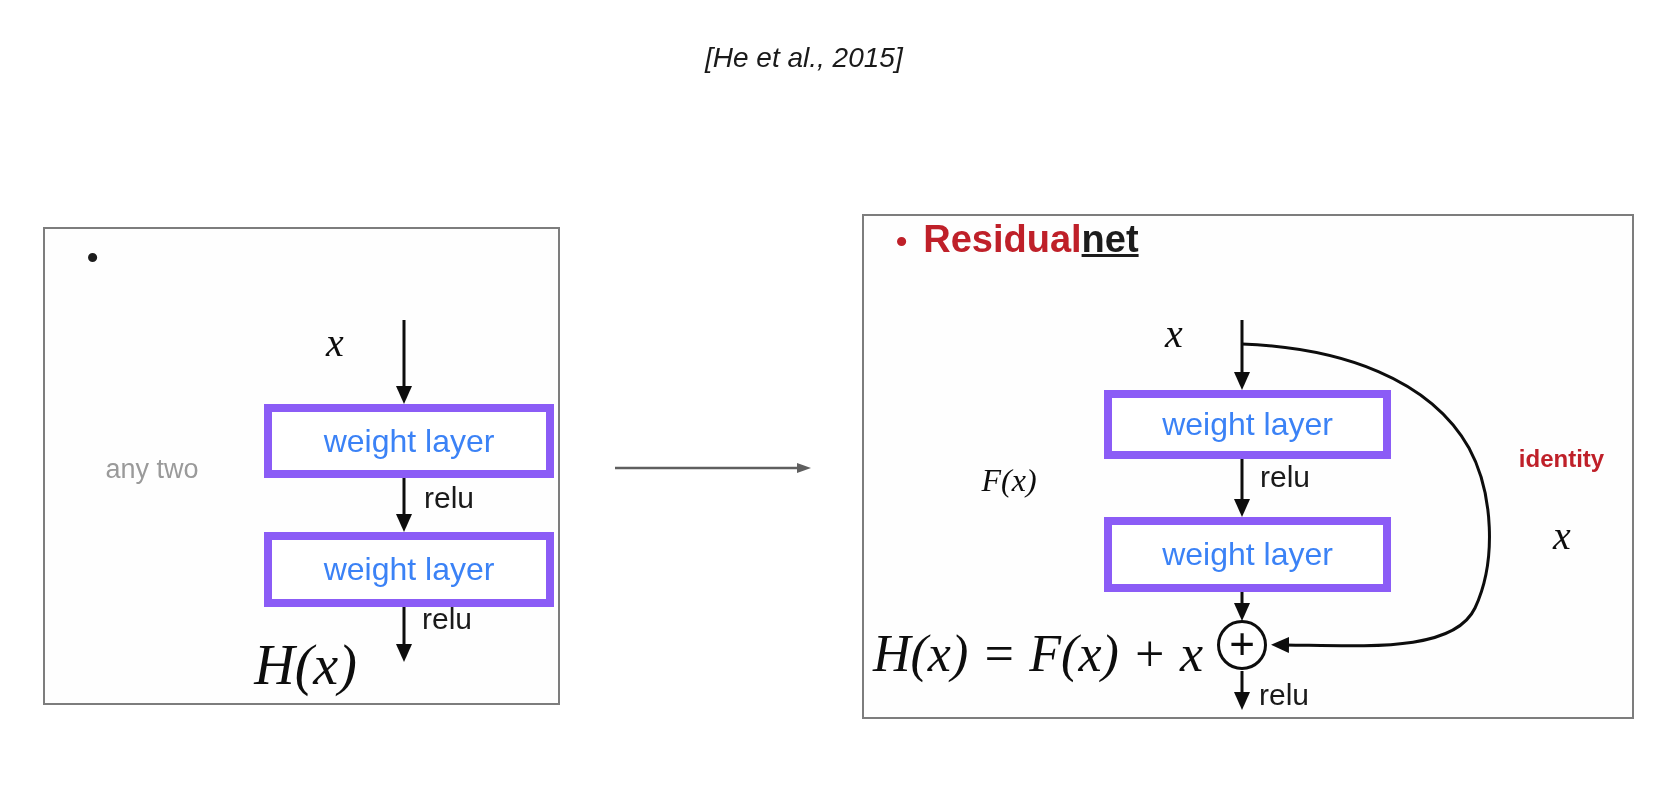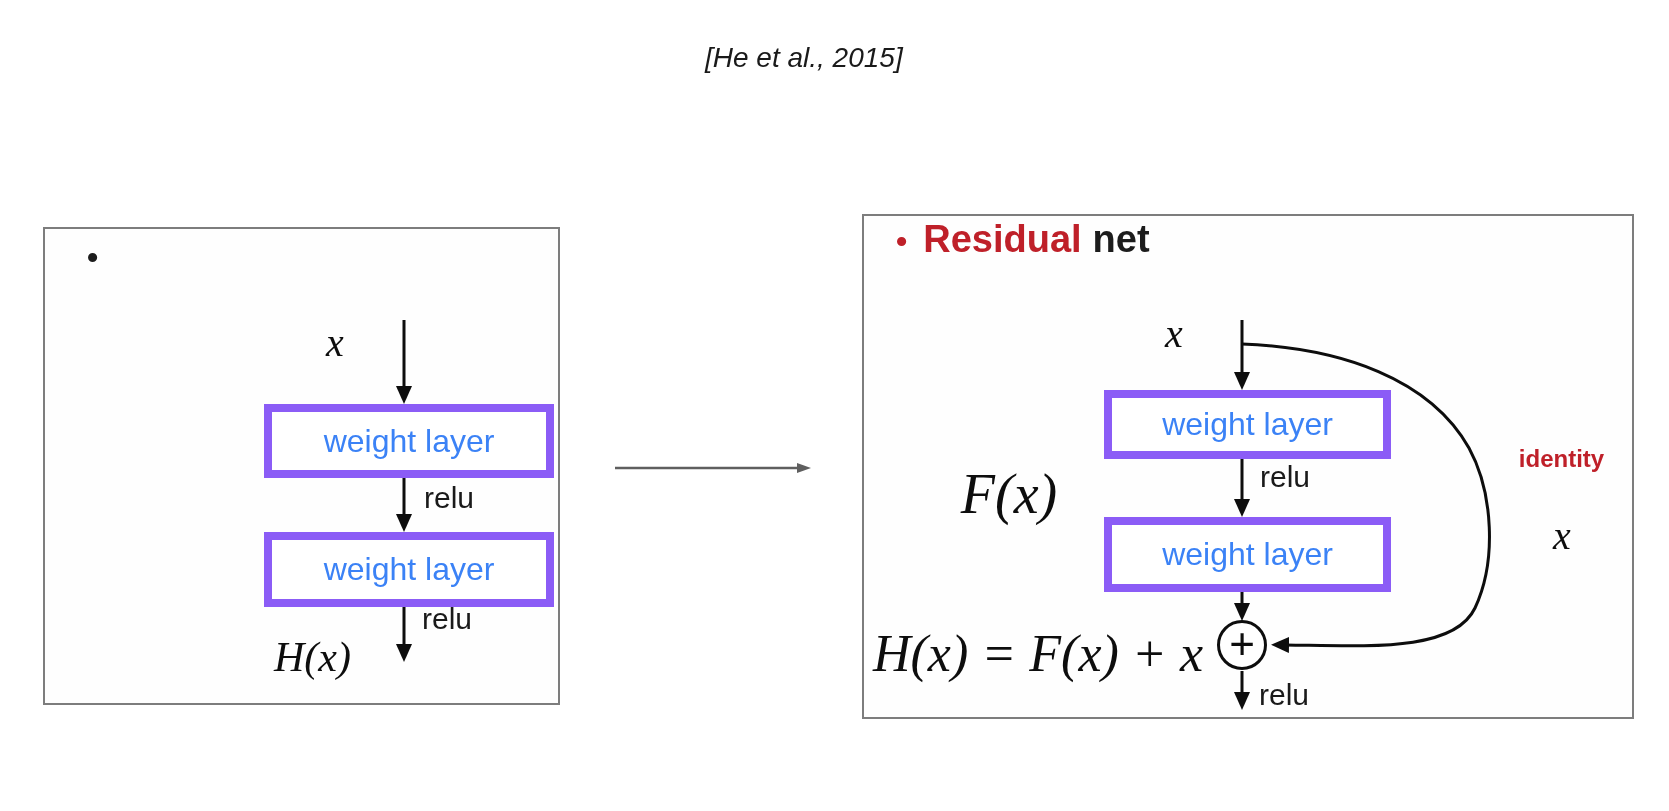--- a/index.html
+++ b/index.html
@@ -8,21 +8,21 @@
   .abs{position:absolute;}
   .math{font-family:"Liberation Serif","DejaVu Serif",serif;font-style:italic;color:#0d0d0d;}
   .title{left:24px;top:14px;font-size:60px;letter-spacing:-1px;color:#000;white-space:nowrap;}
   .citation{left:705px;top:42px;font-size:28px;font-style:italic;color:#1a1a1a;white-space:nowrap;text-align:center;}
   .panel{position:absolute;border:2px solid #7d7d7d;background:#fefefe;}
   .panel-left{left:43px;top:227px;width:513px;height:474px;}
   .panel-right{left:862px;top:214px;width:768px;height:501px;}
   .heading{display:flex;align-items:baseline;font-size:38px;font-weight:600;color:#1c1c1c;white-space:nowrap;}
   .heading .bullet{margin-right:16px;font-size:32px;}
   .red{color:#bf2029;}
-  .gap-left{margin-left:11px;}
+  .gap-left{text-decoration:underline;}
   .wbox{position:absolute;border:8px solid #8b5cf6;background:#fff;display:flex;
         align-items:center;justify-content:center;font-size:32px;color:#3b82f6;white-space:nowrap;}
   .relu{font-size:30px;color:#1a1a1a;white-space:nowrap;}
   .note{color:#9a9a9a;font-size:27px;line-height:37px;text-align:center;}
   .ctr{text-align:center;}
   .plus-circle{position:absolute;width:44px;height:44px;border:3px solid #0d0d0d;border-radius:50%;
         background:#fff;display:flex;align-items:center;justify-content:center;}
   .plus-circle span{font-size:44px;line-height:44px;color:#0d0d0d;margin-top:-3px;}
   svg{position:absolute;left:0;top:0;overflow:visible;}
 </style>
@@ -55,37 +55,38 @@
         <line x1="359" y1="240" x2="359" y2="288" stroke="#0d0d0d" stroke-width="3" marker-end="url(#ahL)"></line>
         <line x1="359" y1="369" x2="359" y2="418" stroke="#0d0d0d" stroke-width="3" marker-end="url(#ahL)"></line>
       </g>
     </svg>
 
     <div class="abs heading" style="left:42px;top:10px;">
       <span class="bullet">•</span>
     </div>
 
     <div class="abs note" style="left:18px;top:222px;width:178px;">
+      <div>any two</div>
     </div>
 
     <div class="abs math ctr" style="left:255px;top:90px;width:70px;font-size:40px;">x</div>
 
     <div class="wbox" style="left:219px;top:175px;width:274px;height:58px;">
       <span>weight layer</span>
     </div>
 
     <div class="abs relu" style="left:379px;top:252px;">relu</div>
 
     <div class="wbox" style="left:219px;top:303px;width:274px;height:59px;">
       <span>weight layer</span>
     </div>
 
     <div class="abs relu" style="left:377px;top:373px;">relu</div>
 
-    <div class="abs math ctr" style="left:205px;top:404px;width:125px;font-size:42px;">H(x)</div>
+    <div class="abs math ctr" style="left:198px;top:404px;width:125px;font-size:56px;">H(x)</div>
   </div>
 
   <div class="panel panel-right">
 
     <svg width="768" height="501" viewBox="0 0 768 501">
       <defs>
         <marker id="ahR" markerUnits="userSpaceOnUse" markerWidth="22" markerHeight="18" refX="3" refY="8" orient="auto">
           <path d="M0,0 L18,8 L0,16 Z" fill="#0d0d0d"></path>
         </marker>
       </defs>
@@ -105,21 +106,21 @@
     </div>
 
     <div class="abs math ctr" style="left:275px;top:94px;width:70px;font-size:40px;">x</div>
 
     <div class="wbox" style="left:240px;top:174px;width:271px;height:53px;">
       <span>weight layer</span>
     </div>
 
     <div class="abs relu" style="left:396px;top:244px;">relu</div>
 
-    <div class="abs math ctr" style="left:85px;top:246px;width:120px;font-size:56px;">F(x)</div>
+    <div class="abs math ctr" style="left:85px;top:246px;width:120px;font-size:32px;">F(x)</div>
 
     <div class="wbox" style="left:240px;top:301px;width:271px;height:59px;">
       <span>weight layer</span>
     </div>
 
     <div class="plus-circle" style="left:353px;top:404px;">
       <span>+</span>
     </div>
 
     <div class="abs math ctr" style="left:9px;top:408px;width:330px;font-size:52px;white-space:nowrap;">H(x) = F(x) + x</div>

